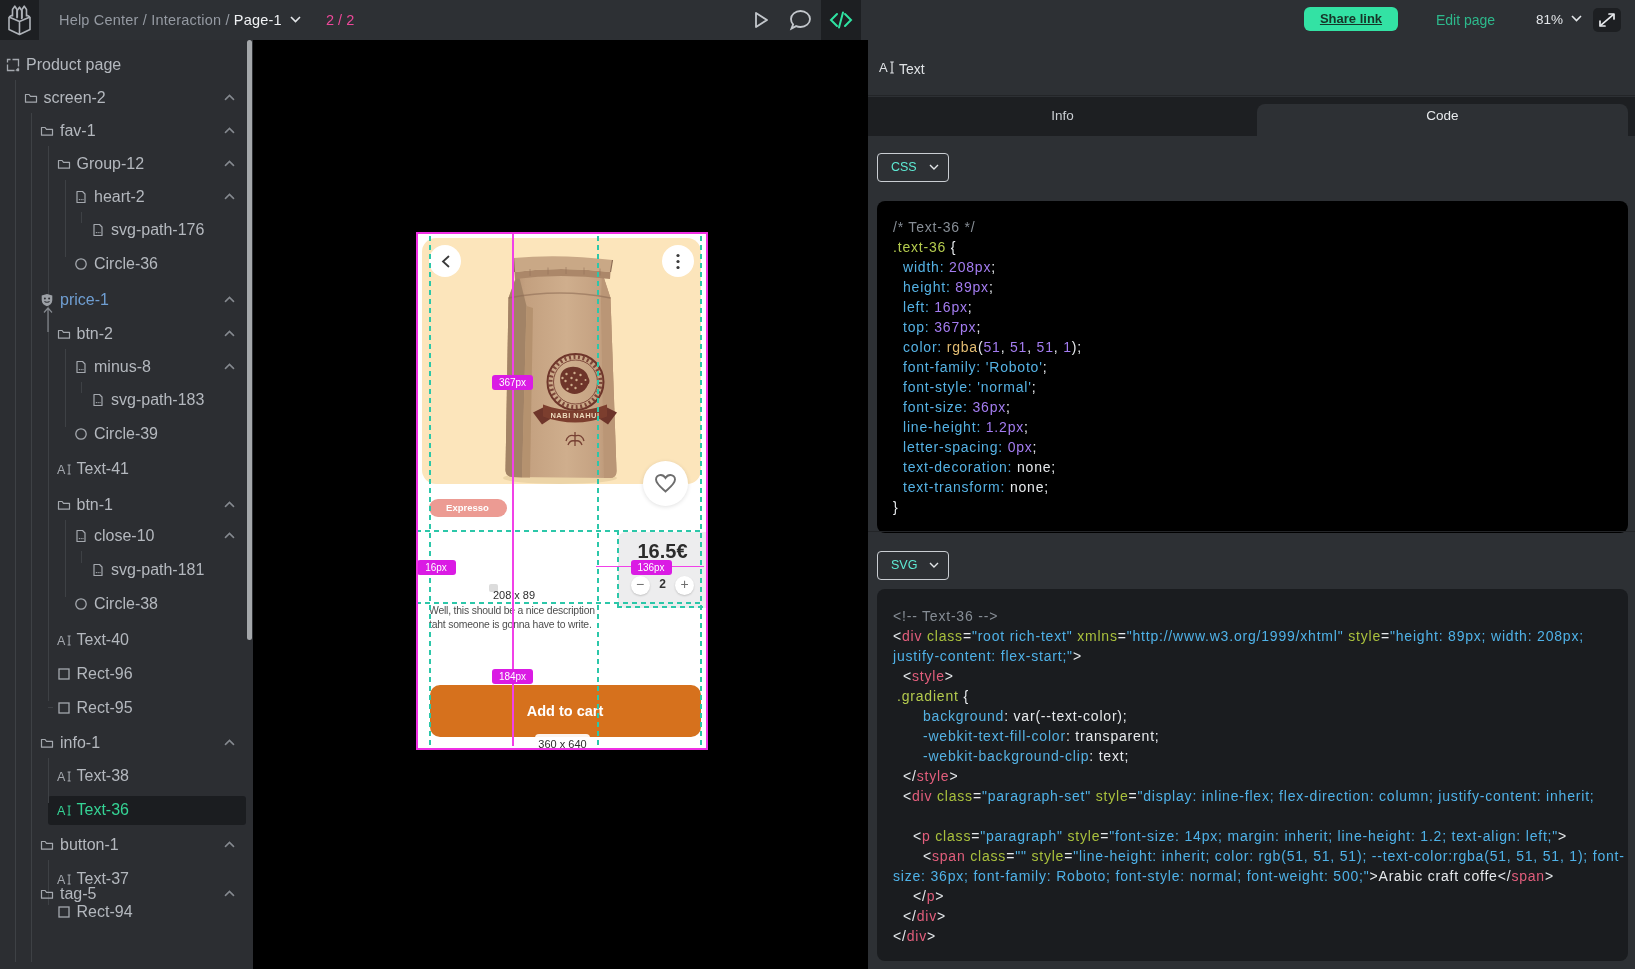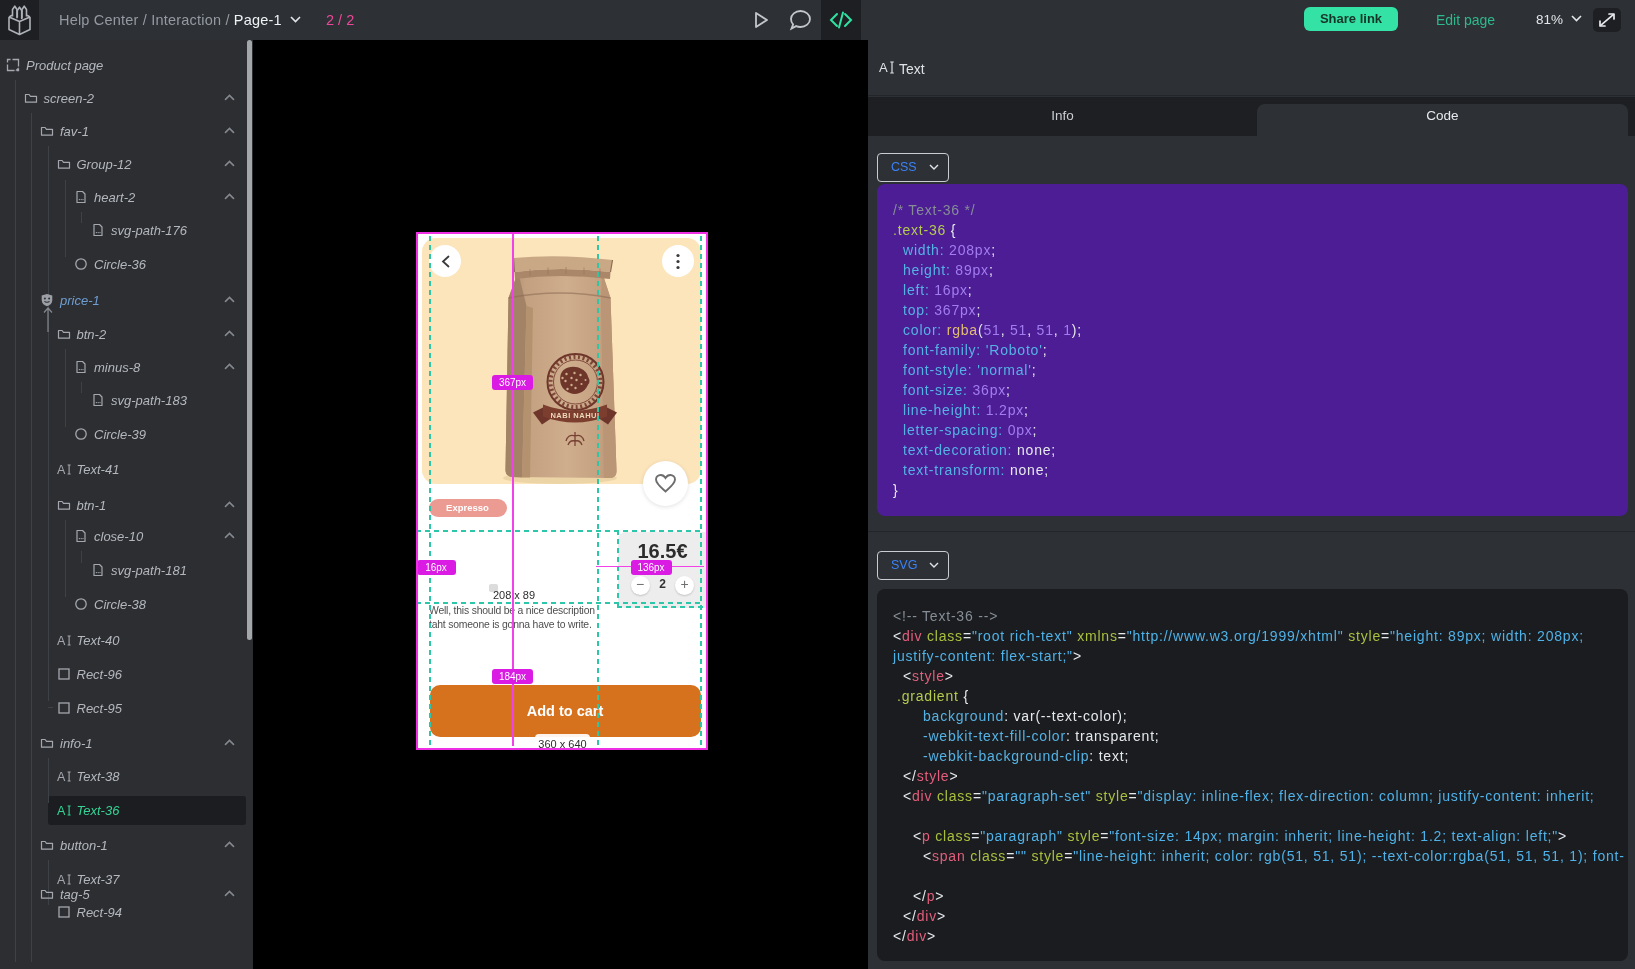--- a/index.html
+++ b/index.html
@@ -9,29 +9,29 @@
 .abs { position:absolute; }
 
 
 #topbar { position:absolute; left:0; top:0; width:1635px; height:40px; background:#2d3034; }
 #logo { position:absolute; left:0; top:0; width:39px; height:40px; background:#1d1f22; }
 #crumb { position:absolute; left:59px; top:12px; font-size:14.5px; color:#959aa2; letter-spacing:.2px;}
 #crumb b { color:#f0f2f4; font-weight:normal; }
 #pcount { position:absolute; left:326px; top:12px; font-size:14.5px; color:#ec4899; }
 #codebtn { position:absolute; left:821px; top:0; width:40px; height:40px; background:#1d1f22; }
 #sharebtn { position:absolute; left:1304px; top:7px; width:94px; height:24px; background:#33e2a4;
-  border-radius:6px; color:#173428; font-size:13px; font-weight:bold; text-align:center; line-height:24px; }
+  border-radius:6px; color:#173428; font-size:13px; font-weight:bold; text-align:center; line-height:24px;text-decoration:underline; }
 #editpage { position:absolute; left:1436px; top:12px; font-size:14px; color:#2db98c; }
 #zoomtxt { position:absolute; left:1536px; top:12px; font-size:13.5px; color:#e3e6e9; }
 #expandbtn { position:absolute; left:1593px; top:8px; width:28px; height:24px; background:#1d1f22; border-radius:5px; }
 
 
 #sidebar { position:absolute; left:0; top:40px; width:253px; height:929px; background:#2c2e32; }
 .trow { position:absolute; left:0; width:246px; height:34px; }
-.tlabel { position:absolute; top:50%; transform:translateY(-50%); font-size:13px; color:#b4b8be; white-space:nowrap;font-style:italic; }
+.tlabel { position:absolute; top:50%; transform:translateY(-50%); font-size:16px; color:#b4b8be; white-space:nowrap; }
 .tlabel.blue { color:#6f9ed2; }
 .tlabel.green { color:#35d495; }
 .ticon { position:absolute; top:50%; transform:translateY(-50%); width:14px; height:14px; }
 .chev { position:absolute; right:13px; top:50%; width:9px; height:9px; transform:translateY(-46%); }
 .chev svg { display:block; }
 .gline { position:absolute; width:1px; background:#3e4145; }
 #selrow { position:absolute; left:48px; top:756px; width:198px; height:29px; background:#1b1d20; border-radius:3px; }
 #sscroll { position:absolute; left:247px; top:0px; width:5px; height:600px; background:#a4a7aa; border-radius:3px; }
 
 
@@ -74,23 +74,23 @@
 #rpanel { position:absolute; left:868px; top:40px; width:767px; height:929px; background:#2d3034; }
 #rphead { position:absolute; left:0; top:0; width:767px; height:56px; border-bottom:1px solid #232528; }
 #rptitle { position:absolute; left:31px; top:21px; font-size:14px; color:#dfe2e5; }
 #tabs { position:absolute; left:0; top:57px; width:767px; height:39px; background:#1d1f22; }
 #codetab { position:absolute; left:389px; top:63.5px; width:371px; height:32.5px; background:#2d3034;
   border-radius:8px 8px 0 0; }
 .tabtxt { position:absolute; top:68px; font-size:13.5px; }
 #infotxt { left:0px; width:389px; text-align:center; color:#c9cdd2; }
 #codetxt { left:389px; width:371px; text-align:center; color:#e8ebee; }
 .ddown { position:absolute; width:72px; height:29px; border:1px solid #caced3; border-radius:4px;
-  color:#3b82f6; font-size:12.5px; line-height:27px; padding-left:13px; }
+  color:#5eead4; font-size:12.5px; line-height:27px; padding-left:13px; }
 .ddown svg { position:absolute; right:9px; top:10px; }
-#cssblock { position:absolute; left:9px; top:144px; width:751px; height:332px; background:#4c1d95; border-radius:8px; }
+#cssblock { position:absolute; left:9px; top:161px; width:751px; height:332px; background:#000000; border-radius:8px; }
 #svgblock { position:absolute; left:9px; top:548.5px; width:751px; height:372px; background:#1a1c1f; border-radius:8px; }
 #svgdivider { position:absolute; left:0px; top:490.5px; width:767px; height:1px; background:#232528; }
 .code { position:absolute; font-size:14px; line-height:20px; color:#e6e9ec; letter-spacing:.8px; white-space:pre; }
 .cc { color:#868d95; } 
 .cs { color:#b4cb4e; } 
 .cp { color:#55b2e4; } 
 .cv { color:#a37cf0; } 
 .cf { color:#e3bd72; } 
 .ht { color:#e25e7c; } 
 .ha { color:#a9c03d; } 
@@ -574,19 +574,20 @@
   <div class="code" style="left:16px; top:57px"><span class="hs">justify-content: flex-start;"</span>&gt;</div>
   <div class="code" style="left:26px; top:77px">&lt;<span class="ht">style</span>&gt;</div>
   <div class="code" style="left:20px; top:97px"><span class="cs">.gradient</span> {</div>
   <div class="code" style="left:46px; top:117px"><span class="cp">background</span>: var(--text-color);</div>
   <div class="code" style="left:46px; top:137px"><span class="cp">-webkit-text-fill-color</span>: transparent;</div>
   <div class="code" style="left:46px; top:157px"><span class="cp">-webkit-background-clip</span>: text;</div>
   <div class="code" style="left:26px; top:177px">&lt;/<span class="ht">style</span>&gt;</div>
   <div class="code" style="left:26px; top:197px">&lt;<span class="ht">div</span> <span class="ha">class</span>=<span class="hs">"paragraph-set"</span> <span class="ha">style</span>=<span class="hs">"display: inline-flex; flex-direction: column; justify-content: inherit;</span></div>
   <div class="code" style="left:36px; top:237px">&lt;<span class="ht">p</span> <span class="ha">class</span>=<span class="hs">"paragraph"</span> <span class="ha">style</span>=<span class="hs">"font-size: 14px; margin: inherit; line-height: 1.2; text-align: left;"</span>&gt;</div>
   <div class="code" style="left:46px; top:257px">&lt;<span class="ht">span</span> <span class="ha">class</span>=<span class="hs">""</span> <span class="ha">style</span>=<span class="hs">"line-height: inherit; color: rgb(51, 51, 51); --text-color:rgba(51, 51, 51, 1); font-</span></div>
+  <div class="code" style="left:16px; top:277px"><span class="hs">size: 36px; font-family: Roboto; font-style: normal; font-weight: 500;"</span>&gt;Arabic craft coffe&lt;/<span class="ht">span</span>&gt;</div>
   <div class="code" style="left:36px; top:297px">&lt;/<span class="ht">p</span>&gt;</div>
   <div class="code" style="left:26px; top:317px">&lt;/<span class="ht">div</span>&gt;</div>
   <div class="code" style="left:16px; top:337px">&lt;/<span class="ht">div</span>&gt;</div>
   </div>
 </div>
 
 </div>
 
 </body></html>

